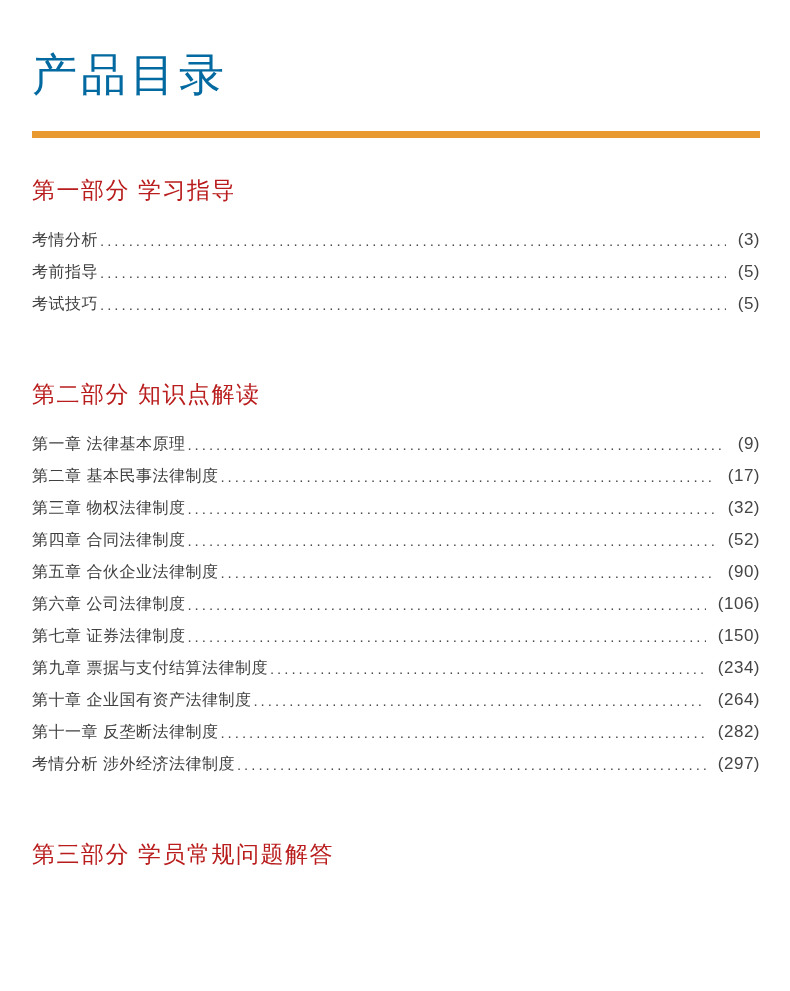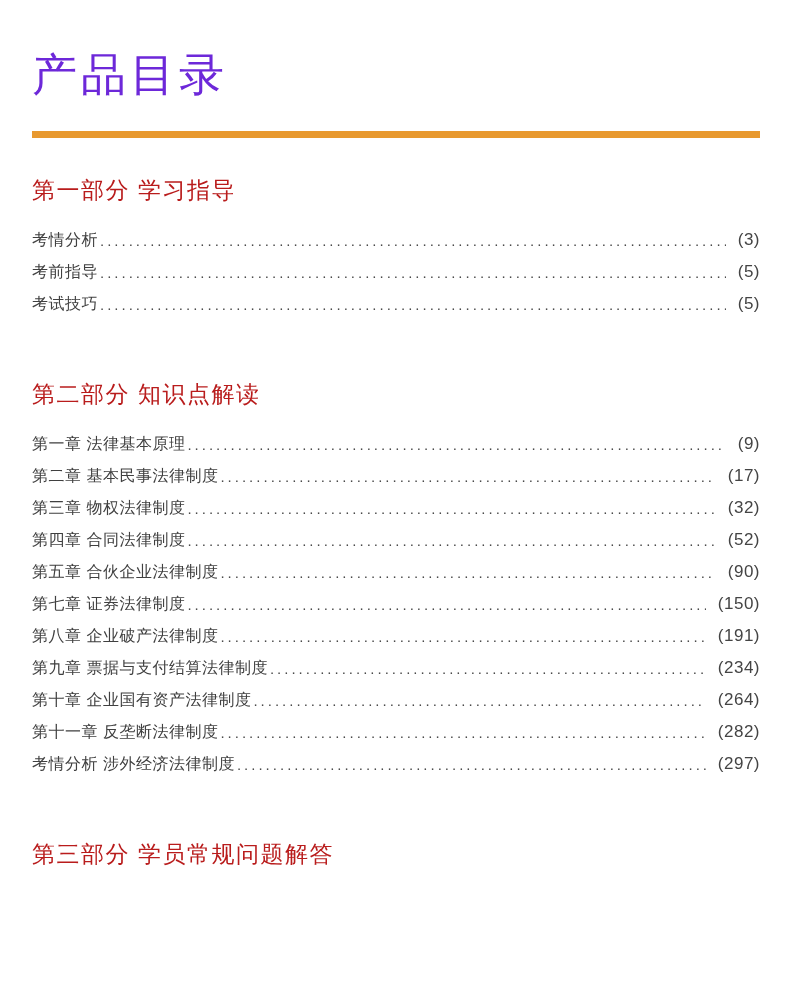--- a/index.html
+++ b/index.html
@@ -17,21 +17,21 @@
     box-sizing: border-box;
     padding: 0 30px 0 32px;
   }
   .toc-title {
     margin: 0;
     padding-top: 50px;
     font-size: 45px;
     line-height: 50px;
     font-weight: 500;
     letter-spacing: 4px;
-    color: #6d28d9;
+    color: #0369a1;
   }
   .divider {
     margin-top: 31px;
     height: 7px;
     background: #E8992F;
     border: none;
   }
   .section { margin-top: 62px; }
   .section.first { margin-top: 40px; }
   .section-heading {
@@ -126,28 +126,28 @@
         <span class="entry-label">第四章 合同法律制度</span>
         <span class="dot-leader"></span>
         <span class="page-number">(52)</span>
       </div>
       <div class="entry">
         <span class="entry-label">第五章 合伙企业法律制度</span>
         <span class="dot-leader"></span>
         <span class="page-number">(90)</span>
       </div>
       <div class="entry">
+        <span class="entry-label">第六章 公司法律制度</span>
+        <span class="dot-leader"></span>
+        <span class="page-number">(106)</span>
+      </div>
+      <div class="entry">
         <span class="entry-label">第七章 证券法律制度</span>
         <span class="dot-leader"></span>
         <span class="page-number">(150)</span>
-      </div>
-      <div class="entry">
-        <span class="entry-label">第八章 企业破产法律制度</span>
-        <span class="dot-leader"></span>
-        <span class="page-number">(191)</span>
       </div>
       <div class="entry">
         <span class="entry-label">第九章 票据与支付结算法律制度</span>
         <span class="dot-leader"></span>
         <span class="page-number">(234)</span>
       </div>
       <div class="entry">
         <span class="entry-label">第十章 企业国有资产法律制度</span>
         <span class="dot-leader"></span>
         <span class="page-number">(264)</span>

